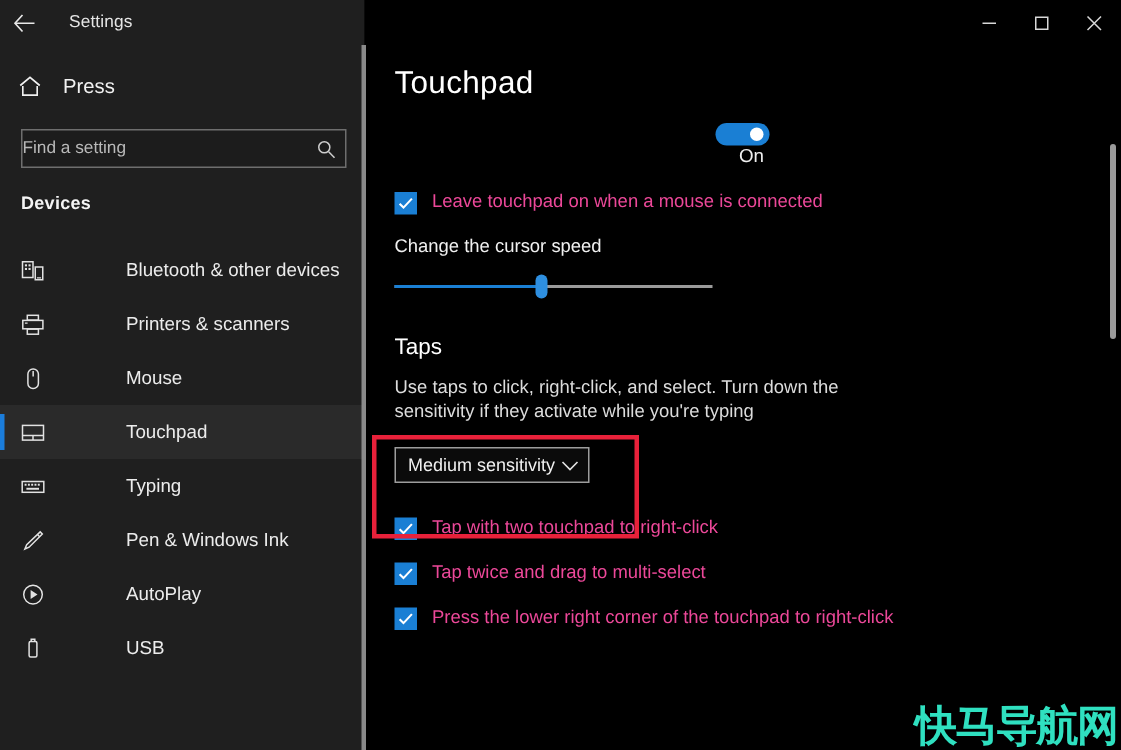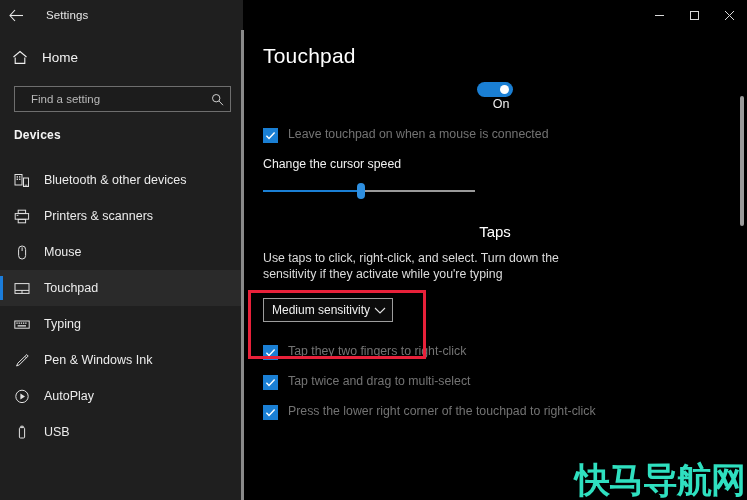--- a/index.html
+++ b/index.html
@@ -84,21 +84,21 @@
   .home-row .glyph { width: 26px; color: #f0f0f0; display:flex; align-items:center; }
   .home-row .label { font-size: 13.5px; color: #f2f2f2; margin-left: 4px; }
 
   .search-wrap {
     margin: 10px 12px 0 14px;
     height: 26px;
     border: 1px solid #6e6e6e;
     background: #1c1c1c;
     display: flex;
     align-items: center;
-    padding: 0 6px 0 16px;
+    padding: 0 6px 0 0;
   }
   .search-wrap input {
     flex: 1;
     background: transparent;
     border: none;
     outline: none;
     color: #cdcdcd;
     font-size: 11.5px;
     font-family: "Liberation Sans", sans-serif;
   }
@@ -112,20 +112,21 @@
     margin: 16px 0 20px 14px;
     letter-spacing: .2px;
   }
 
   .nav-item {
     height: 36px;
     display: flex;
     align-items: center;
     padding-left: 14px;
     position: relative;
+    gap: 40px;
   }
   .nav-item .accent {
     position: absolute;
     left: 0; top: 6px;
     width: 3px; height: 24px;
     background: transparent;
   }
   .nav-item.selected { background: #2a2a2a; }
   .nav-item.selected .accent { background: #1b7ddb; }
   .nav-item .ico {
@@ -192,21 +193,21 @@
   .cb {
     width: 15px; height: 15px;
     background: #1a7fd4;
     flex: 0 0 15px;
     position: relative;
     margin-top: 1px;
   }
   .cb svg { position: absolute; left: 1px; top: 1px; display:block; }
   .cb-label {
     font-size: 12.3px;
-    color: #737373;
+    color: #ec4899;
     margin-left: 10px;
     line-height: 15px;
     white-space: nowrap;
   }
 
   .sub-label { font-size: 12.3px; color: #f0f0f0; margin-bottom: 10px; }
 
   
   .slider-wrap { width: 212px; height: 20px; position: relative; margin-bottom: 22px; }
   .slider-track {
@@ -224,21 +225,20 @@
     width: 8px; height: 16px;
     border-radius: 4px;
     background: #2e8fe0;
     transform: translateX(-4px);
   }
 
   .section-title {
     font-size: 15px;
     color: #ffffff;
     margin-bottom: 10px;
-    text-align: center;
   }
   .section-desc {
     font-size: 12.3px;
     color: #dcdcdc;
     line-height: 16px;
     max-width: 340px;
     margin-bottom: 16px;
   }
 
   
@@ -274,21 +274,21 @@
     background: #9a9a9a;
     border-radius: 2px;
     z-index: 25;
   }
 
   
   .watermark {
     position: absolute;
     right: 2px;
     bottom: 2px;
-    font-size: 35px;
+    font-size: 28px;
     font-weight: bold;
     color: #2fe0c0;
     letter-spacing: -1px;
     font-family: "DejaVu Sans", sans-serif;
     text-shadow: 2px 2px 0 rgba(0,0,0,.85);
     z-index: 50;
     line-height: 1;
     white-space: nowrap;
   }
 </style>
@@ -336,21 +336,21 @@
 
   <div class="sidebar">
 
     <div class="home-row">
       <span class="glyph">
         <svg width="16" height="15" viewBox="0 0 16 15">
           <path d="M1.5 7 L8 1.5 L14.5 7" fill="none" stroke="#f0f0f0" stroke-width="1.1"></path>
           <path d="M3.2 7.4 V13.4 H12.8 V7.4" fill="none" stroke="#f0f0f0" stroke-width="1.1"></path>
         </svg>
       </span>
-      <span class="label">Home</span>
+      <span class="label">Press</span>
     </div>
 
     <div class="search-wrap">
       <input type="text" placeholder="Find a setting" style="">
       <span class="mag">
         <svg width="13" height="13" viewBox="0 0 13 13">
           <circle cx="5.2" cy="5.2" r="3.7" fill="none" stroke="#cfcfcf" stroke-width="1"></circle>
           <path d="M8.1 8.1 L12 12.2" stroke="#cfcfcf" stroke-width="1"></path>
         </svg>
       </span>
@@ -506,21 +506,21 @@
 
       <div style="height:22px"></div>
 
 
       <div class="cb-row">
         <span class="cb" style="background: rgb(26, 127, 212);">
           <svg width="13" height="13" viewBox="0 0 13 13">
             <path d="M2.4 6.8 L5 9.4 L10.6 3.4" fill="none" stroke="#ffffff" stroke-width="1.4"></path>
           </svg>
         </span>
-        <span class="cb-label">Tap they two fingers to right-click</span>
+        <span class="cb-label">Tap with two touchpad to right-click</span>
       </div>
 
       <div class="cb-row">
         <span class="cb" style="background: rgb(26, 127, 212);">
           <svg width="13" height="13" viewBox="0 0 13 13">
             <path d="M2.4 6.8 L5 9.4 L10.6 3.4" fill="none" stroke="#ffffff" stroke-width="1.4"></path>
           </svg>
         </span>
         <span class="cb-label">Tap twice and drag to multi-select</span>
       </div>

